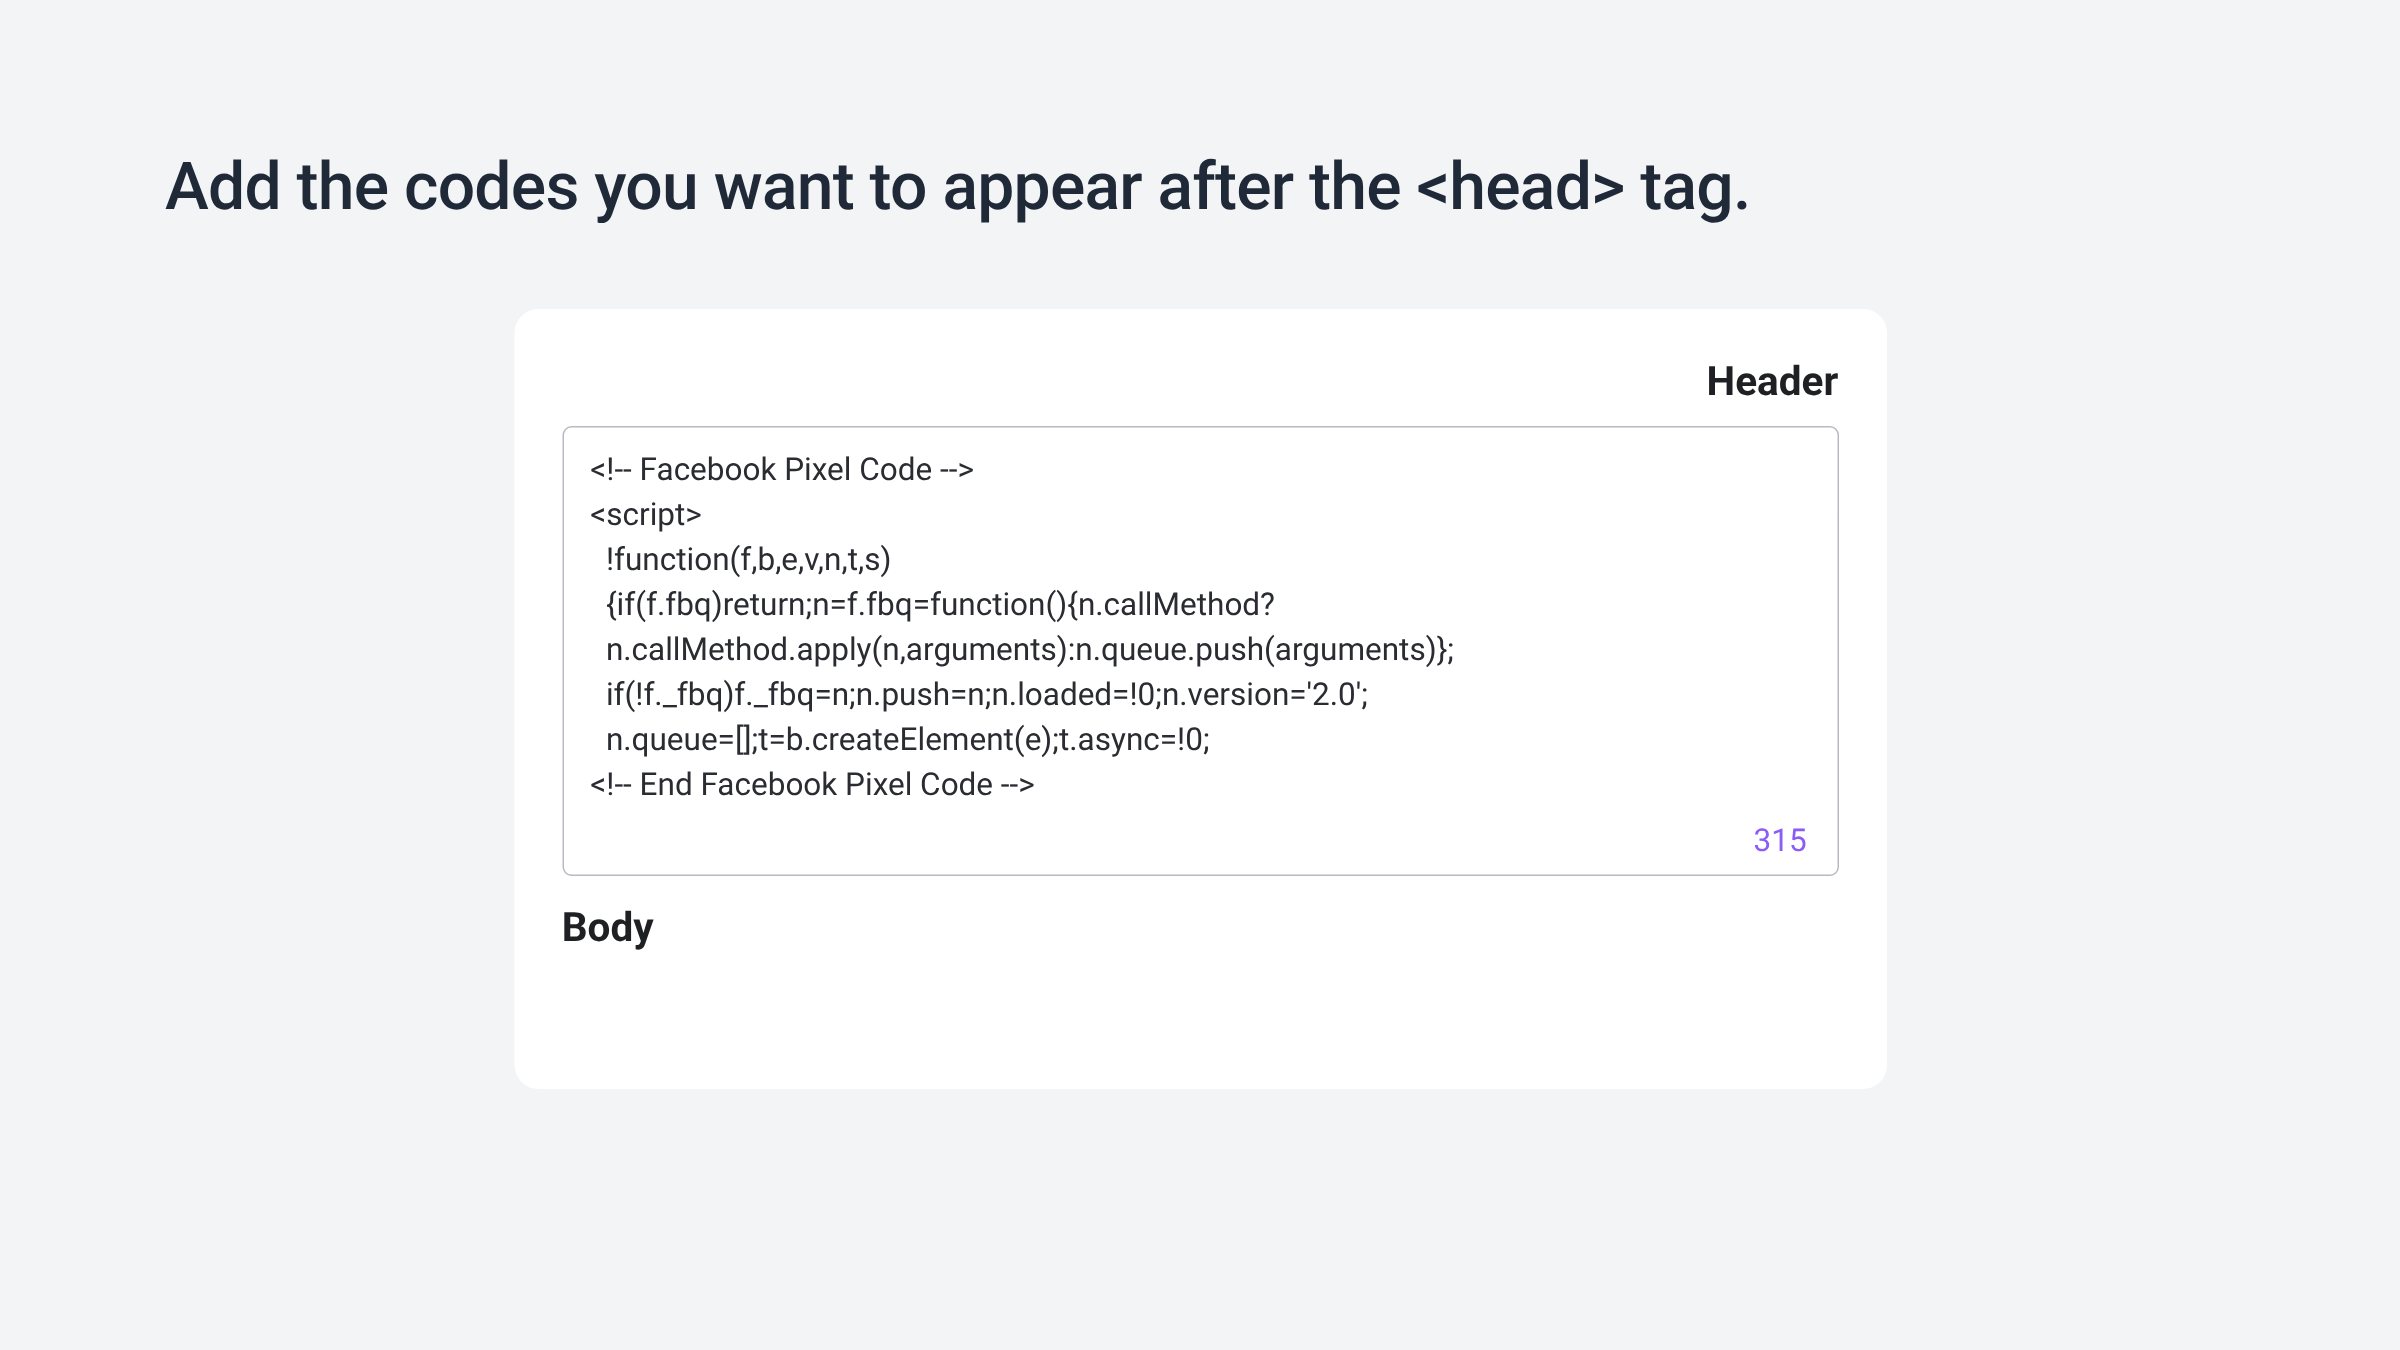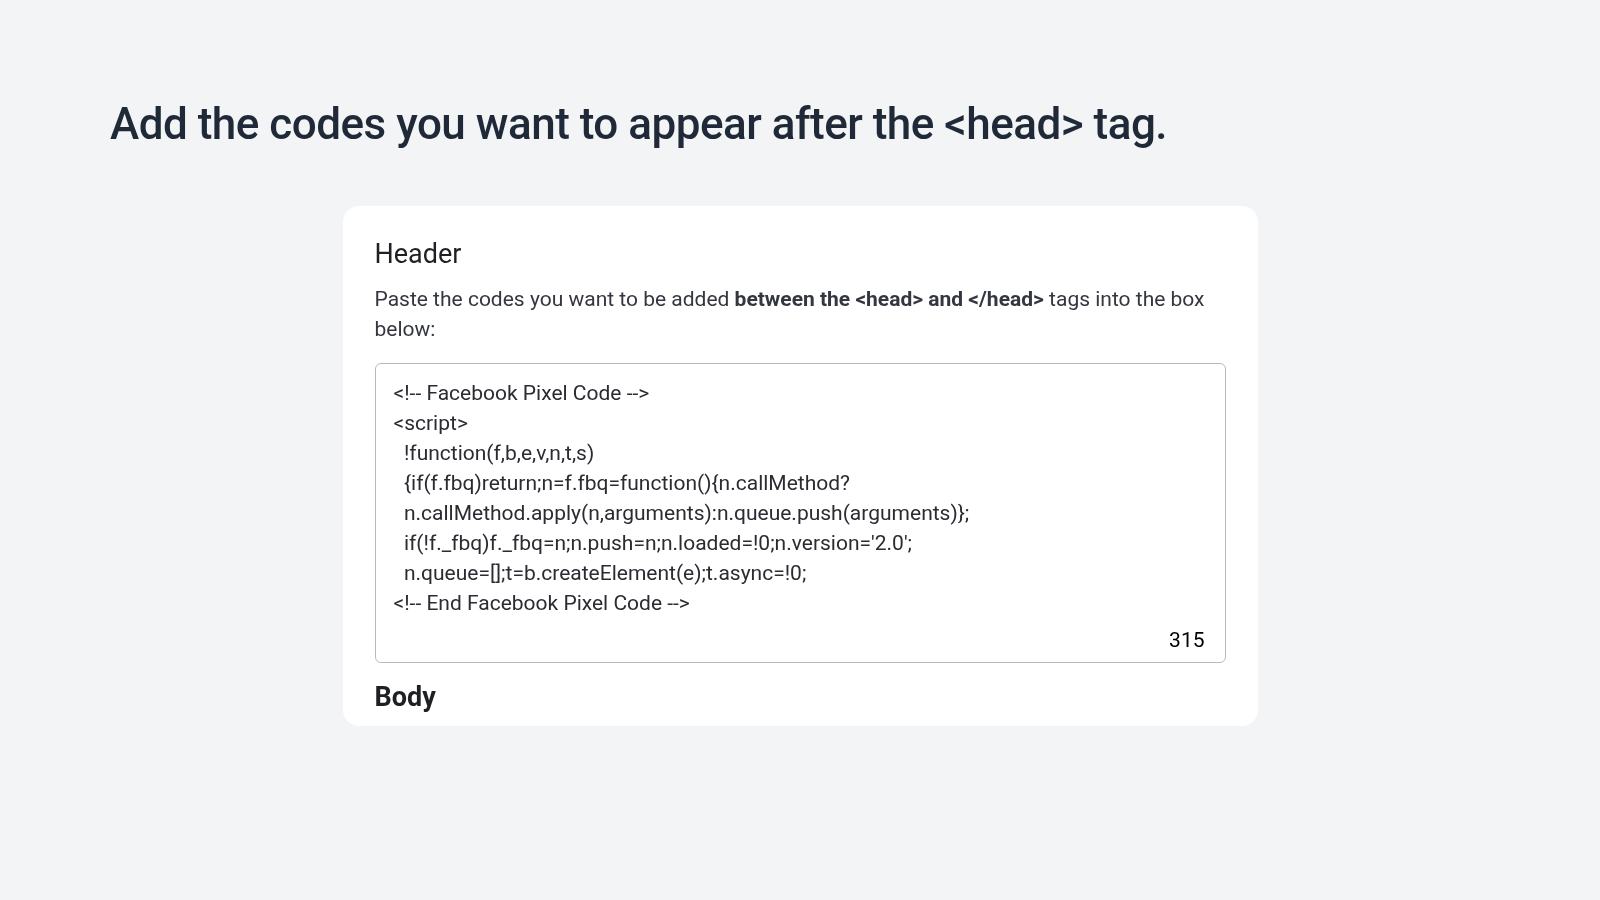--- a/index.html
+++ b/index.html
@@ -27,23 +27,24 @@
       border-radius: 16px;
       margin: 56px auto 0 auto;
       width: 915px;
       padding: 32px 32px 0 32px;
       height: 520px;
       overflow: hidden;
       position: relative;
     }
     .section-heading {
       font-size: 27px;
-      font-weight: 400;
+      font-weight: 700;
       color: #1f2024;
       margin-bottom: 14px;
+      text-align: right;
     }
     .section-desc {
       font-size: 21px;
       color: #353740;
       line-height: 1.45;
       margin-bottom: 18px;
     }
     .section-desc strong {
       font-weight: 700;
     }
@@ -68,39 +69,36 @@
       background: transparent;
       white-space: pre;
       overflow: auto;
       border-radius: 6px;
     }
     .char-count {
       position: absolute;
       bottom: 10px;
       right: 20px;
       font-size: 21px;
-      color: #000000;
+      color: #8b5cf6;
     }
     .next-section-heading {
       font-size: 27px;
       font-weight: 700;
       color: #1f2024;
       margin-top: 18px;
     }
   </style>
 </head>
 <body>
 
 <h1 class="page-title">Add the codes you want to appear after the &lt;head&gt; tag.</h1>
 
 <div class="card">
   <h2 class="section-heading">Header</h2>
-  <p class="section-desc">
-    <span>Paste the codes you want to be added </span><strong>between the &lt;head&gt; and &lt;/head&gt;</strong><span> tags into the box below:</span>
-  </p>
   <div class="code-box">
     <textarea class="code-textarea" spellcheck="false" style="">&lt;!-- Facebook Pixel Code --&gt;
 &lt;script&gt;
   !function(f,b,e,v,n,t,s)
   {if(f.fbq)return;n=f.fbq=function(){n.callMethod?
   n.callMethod.apply(n,arguments):n.queue.push(arguments)};
   if(!f._fbq)f._fbq=n;n.push=n;n.loaded=!0;n.version='2.0';
   n.queue=[];t=b.createElement(e);t.async=!0;
 &lt;!-- End Facebook Pixel Code --&gt;</textarea>
     <div class="char-count">315</div>

